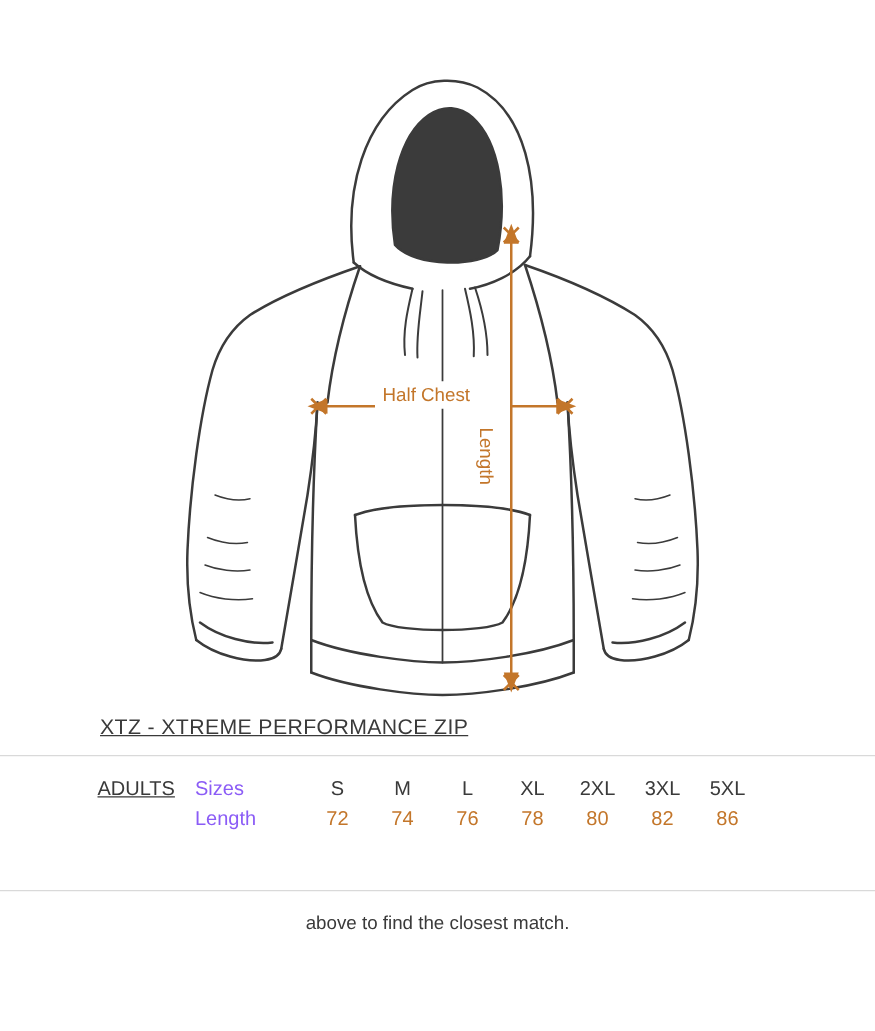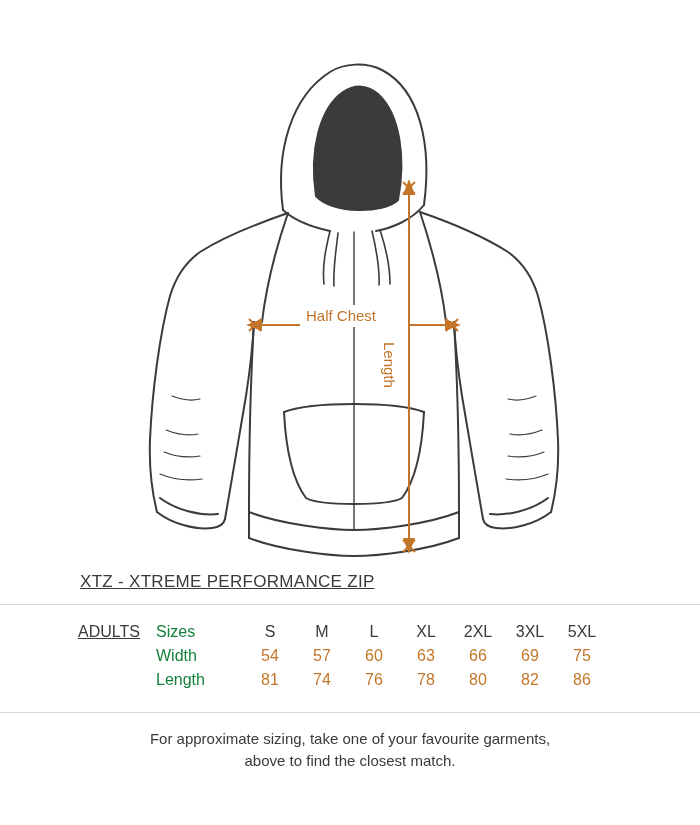--- a/index.html
+++ b/index.html
@@ -72,21 +72,21 @@
   }
   .col-group {
     width: 78px;
     text-align: left !important;
     color: #3a3a3a;
     text-decoration: underline;
   }
   .col-label {
     width: 88px;
     text-align: left !important;
-    color: #15803d;
+    color: #8b5cf6;
   }
   .col-size {
     width: 52px;
   }
   .hdr-size {
     font-weight: bold;
     color: #3a3a3a;
     font-size: 16px;
   }
   .val {
@@ -233,42 +233,30 @@
           <td class="col-size hdr-size">S</td>
           <td class="col-size hdr-size">M</td>
           <td class="col-size hdr-size">L</td>
           <td class="col-size hdr-size">XL</td>
           <td class="col-size hdr-size">2XL</td>
           <td class="col-size hdr-size">3XL</td>
           <td class="col-size hdr-size">5XL</td>
         </tr>
         <tr>
           <td class="col-group"></td>
-          <td class="col-label">Width</td>
-          <td class="col-size val">54</td>
-          <td class="col-size val">57</td>
-          <td class="col-size val">60</td>
-          <td class="col-size val">63</td>
-          <td class="col-size val">66</td>
-          <td class="col-size val">69</td>
-          <td class="col-size val">75</td>
-        </tr>
-        <tr>
-          <td class="col-group"></td>
           <td class="col-label">Length</td>
-          <td class="col-size val">81</td>
+          <td class="col-size val">72</td>
           <td class="col-size val">74</td>
           <td class="col-size val">76</td>
           <td class="col-size val">78</td>
           <td class="col-size val">80</td>
           <td class="col-size val">82</td>
           <td class="col-size val">86</td>
         </tr>
       </tbody>
     </table>
   </div>
 
   <div class="note">
-    <div>For approximate sizing, take one of your favourite garments,</div>
     <div>above to find the closest match.</div>
   </div>
 
 </div>
 
 </body></html>

